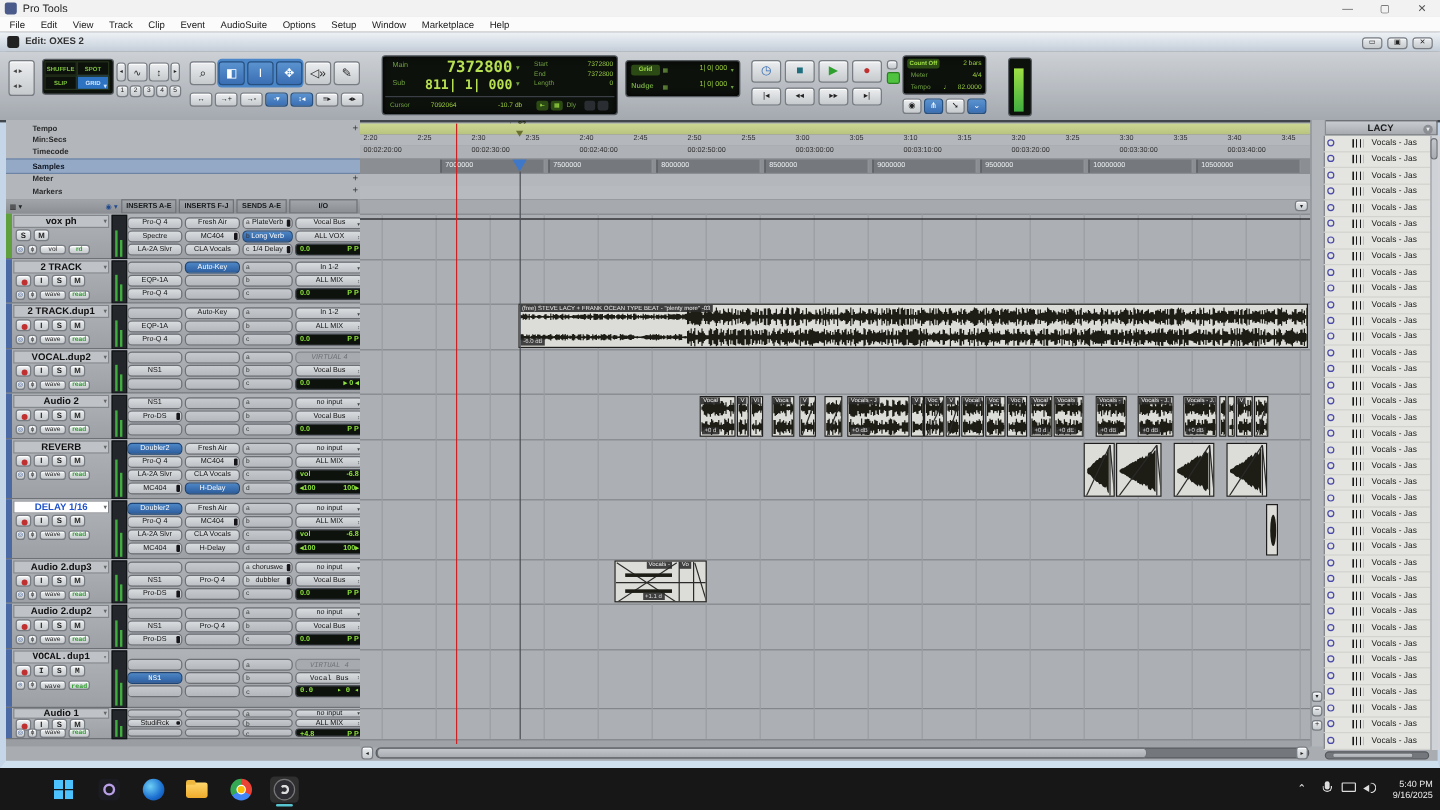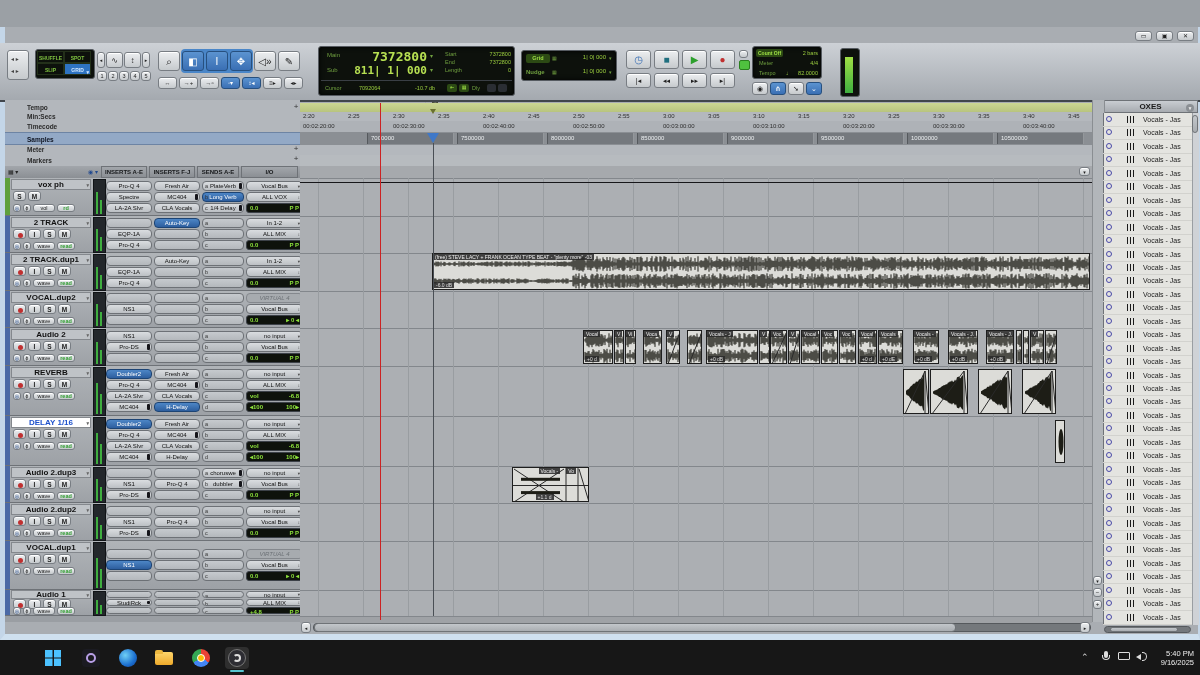--- a/index.html
+++ b/index.html
@@ -86,24 +86,49 @@
   .tbico{top:647px;width:24px;height:22px;border-radius:4px}
   .tbico.active{background:#2f2f2f}
   .underline{position:absolute;left:5px;bottom:-3px;width:14px;height:2px;background:#57c4cf;border-radius:1px}
   .clocktxt{color:#eee;font-size:7.5px;text-align:right;line-height:9px}
 </style>
 </head>
 <body>
 
 <div class="screen" id="desk">
 
-
+  <div class="a" id="titlebar">
+    <div class="a ticon"></div>
+    <div class="a ttext">Pro Tools</div>
+    <div class="a winctl" style="right:62px">—</div>
+    <div class="a winctl" style="right:31px">▢</div>
+    <div class="a winctl" style="right:0">✕</div>
+  </div>
+
+  <div class="a" id="menubar">
+      <span class="mitem">File</span>
+      <span class="mitem">Edit</span>
+      <span class="mitem">View</span>
+      <span class="mitem">Track</span>
+      <span class="mitem">Clip</span>
+      <span class="mitem">Event</span>
+      <span class="mitem">AudioSuite</span>
+      <span class="mitem">Options</span>
+      <span class="mitem">Setup</span>
+      <span class="mitem">Window</span>
+      <span class="mitem">Marketplace</span>
+      <span class="mitem">Help</span>
+    </div>
 
   <div class="a" id="ptwin"></div>
 
+  <div class="a" id="edit-titlebar">
+    <div class="a eicon"></div>
+    <div class="a etext">Edit: OXES 2</div>
+  </div>
   <div class="a ewbtn b3" style="right:48px">▭</div>
   <div class="a ewbtn b3" style="right:27px">▣</div>
   <div class="a ewbtn b3" style="right:6px">✕</div>
 
   <div class="a" id="toolbar"></div>
 
   <div class="a panel" style="left:318px;top:46px;width:197px;height:50px">
     <span class="a gd" style="left:8px;top:5px;font-size:6px">Main</span>
     <span class="a gv" style="left:30px;top:2px;width:78px;text-align:right;font-size:13px">7372800</span>
     <span class="a gd" style="left:111px;top:5px;font-size:6px">▾</span>
@@ -142,21 +167,21 @@
     <span class="a" style="left:3px;top:2px;background:#2c4a14;color:#9fe045;font-size:5px;font-weight:bold;padding:0 2px;border-radius:2px;line-height:8px">Count Off</span>
     <span class="a gl" style="right:3px;top:3px;font-size:5.5px">2 bars</span>
     <span class="a gd" style="left:6px;top:13px;font-size:5.5px">Meter</span>
     <span class="a gl" style="right:3px;top:13px;font-size:5.5px">4/4</span>
     <span class="a gd" style="left:6px;top:23px;font-size:5.5px">Tempo</span>
     <span class="a gl" style="left:33px;top:23px;font-size:6px">♩</span>
     <span class="a gl" style="right:3px;top:23px;font-size:5.5px">82.0000</span>
   </div>
 
   <div class="a" id="clipshdr">
-    <span>OXES</span>
+    <span>LACY</span>
     <span class="a" style="right:3px;top:3px;width:8px;height:8px;border-radius:50%;background:#8b8f94;color:#eee;font-size:5px;line-height:8px">▾</span>
   </div>
 
   <div class="a" style="left:380px;top:146px;width:712px;height:9px;background:linear-gradient(#7aa0d8,#5d84bf);border:1px solid #3c5d92;box-sizing:border-box;text-align:center;font-size:6.5px;font-weight:bold;color:#0c2038;line-height:8px">Default: 4/4</div>
 
   <div class="a" style="left:424px;top:101px;font-size:6px;font-weight:bold;color:#1c2005">♩ 82</div>
 
   <div class="a" id="taskbar">
     <div class="a clocktxt" style="right:8px;top:650px;position:absolute"></div>
   </div>
@@ -621,21 +646,21 @@
       <div class="ibtn empty" style="position: absolute; left: 197px; top: 25px; width: 42px; height: 10px; line-height: 9px;">
         <div class="sendl" style="position: absolute;">c</div>
       </div>
       <div class="ibtn" style="position: absolute; left: 241px; top: 3px; width: 57px; height: 10px; line-height: 9px;">no input<div style="position: absolute; right: 2px; top: 0px; font-size: 4.5px; color: rgb(68, 68, 68);">▾</div></div>
       <div class="ibtn" style="position: absolute; left: 241px; top: 14px; width: 57px; height: 10px; line-height: 9px;">Vocal Bus<div style="position: absolute; right: 2px; top: 0px; font-size: 4.5px; color: rgb(68, 68, 68);">↕</div></div>
       <div class="iovol" style="position: absolute; left: 241px; top: 25px; width: 57px; height: 10px;">
         <div style="position: static;">0.0</div>
         <div style="position: static;">P  P</div>
       </div>
     </div>
-    <div class="thead" style="position: absolute; left: 5px; top: 541px; width: 295px; height: 49px;">
+    <div class="thead" style="position: absolute; left: 5px; top: 541px; width: 295px; height: 49px; font-family: Liberation Mono, monospace;">
       <div style="position: absolute; left: 0px; top: 0px; width: 5px; height: 48px; background: rgb(75, 105, 165);"></div>
       <div class="tname" style="position: absolute; left: 6px; top: 1px; width: 80px; height: 11px; line-height: 10px;">VOCAL.dup1<div style="position: absolute; right: 1px; top: 0px; font-size: 5px; color: rgb(102, 102, 102);">▾</div></div>
       <div class="b3 sbtn" style="position: absolute; left: 8px; top: 13px;">
         <div style="position: absolute; left: 4px; top: 2.5px; width: 5px; height: 5px; border-radius: 50%; background: rgb(192, 48, 48);"></div>
       </div>
       <div class="b3 sbtn" style="position: absolute; left: 23px; top: 13px;">I</div>
       <div class="b3 sbtn" style="position: absolute; left: 38px; top: 13px;">S</div>
       <div class="b3 sbtn" style="position: absolute; left: 53px; top: 13px;">M</div>
       <div class="b3" style="position: absolute; left: 8px; top: 26px; width: 8px; height: 8px; font-size: 5px; line-height: 7px; color: rgb(34, 74, 143);">◎</div>
       <div class="b3" style="position: absolute; left: 18px; top: 26px; width: 8px; height: 8px; font-size: 5px; line-height: 7px;">ϕ</div>

